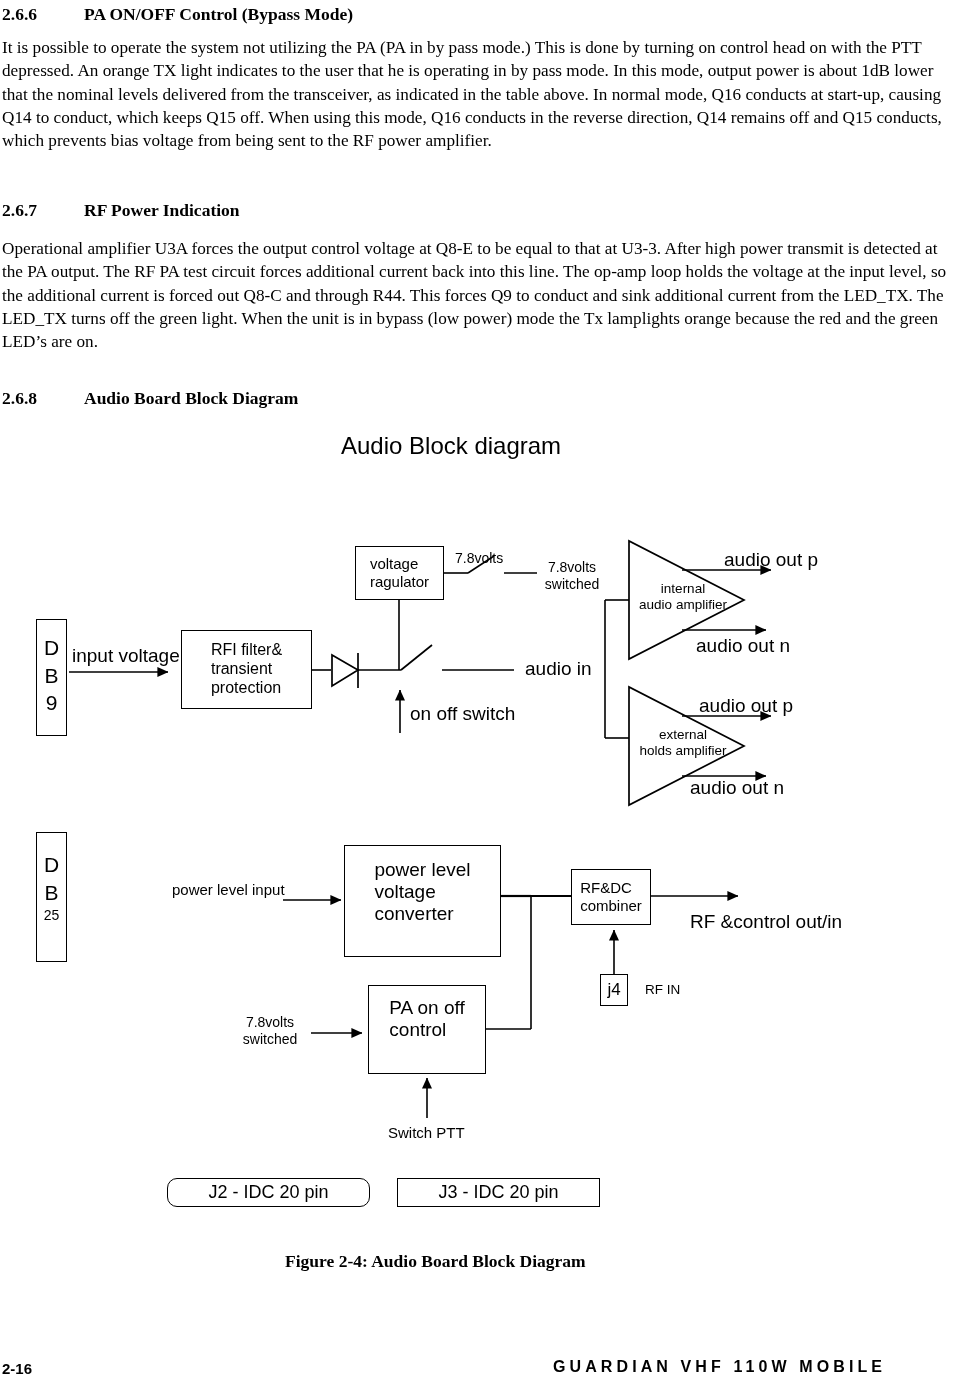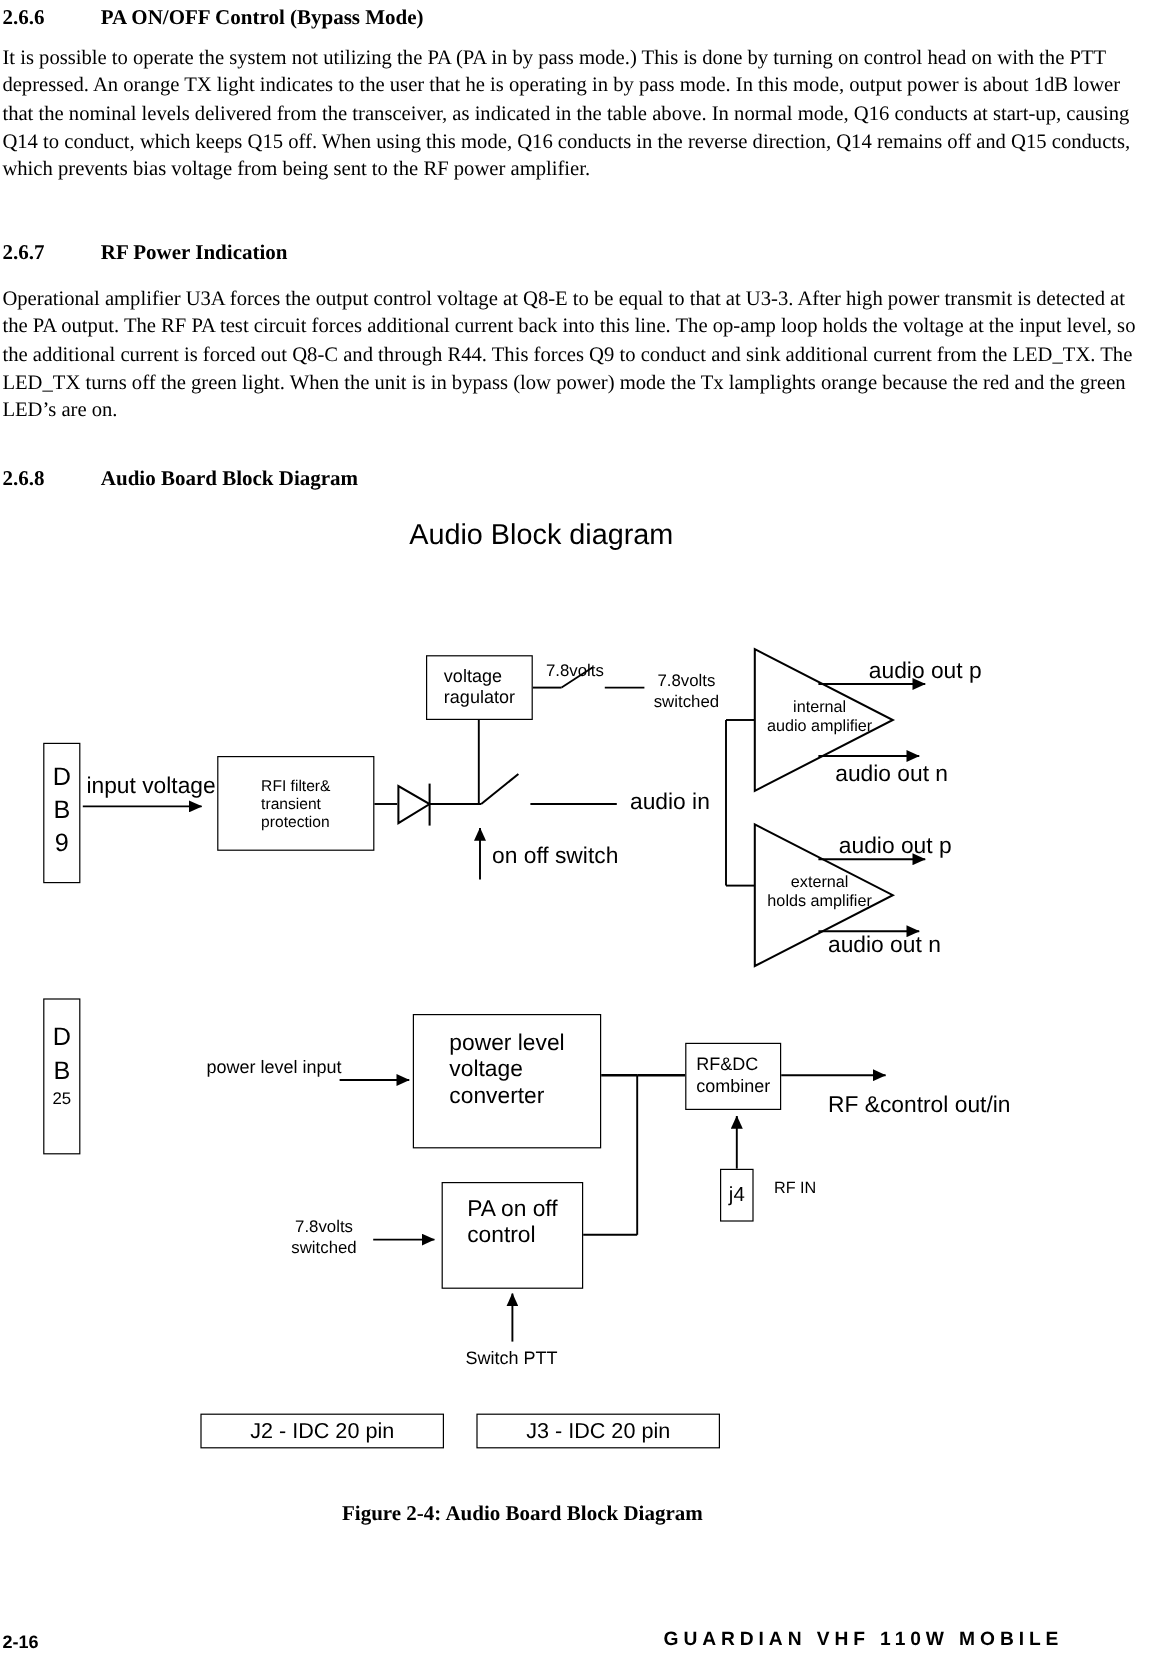--- a/index.html
+++ b/index.html
@@ -238,27 +238,27 @@
     <span class="c1">B</span>
     <span class="c1">9</span>
   </div>
 
   <div class="conn conn-db" style="left:36px; top:832px; width:31px; height:130px; padding-top:18px;">
     <span class="c1">D</span>
     <span class="c1">B</span>
     <span class="c3">25</span>
   </div>
 
-  <div class="conn" style="left:600px; top:974px; width:28px; height:44px; font-size:17px; display:flex; align-items:center; justify-content:center;">j4</div>
+  <div class="conn" style="left:600px; top:974px; width:28px; height:32px; font-size:17px; display:flex; align-items:center; justify-content:center;">j4</div>
   <div class="lbl" style="left:645px; top:982px; font-size:13.5px;">RF IN</div>
 
-  <div class="idcbox" style="left:167px; top:1178px; width:203px; height:29px;">J2 - IDC 20 pin</div>
+  <div class="idcbox" style="left:167px; top:1178px; width:203px; height:29px;border-radius:10px;">J2 - IDC 20 pin</div>
   <div class="idcbox" style="left:397px; top:1178px; width:203px; height:29px;">J3 - IDC 20 pin</div>
 
-  <div class="blk" style="left:181px; top:630px; width:131px; height:79px; font-size:13px; white-space:pre-line;">RFI filter&amp;
+  <div class="blk" style="left:181px; top:630px; width:131px; height:79px; font-size:16px; white-space:pre-line;">RFI filter&amp;
 transient
 protection</div>
 
   <div class="blk" style="left:355px; top:546px; width:89px; height:54px; font-size:15px; white-space:pre-line;">voltage
 ragulator</div>
 
   <div class="blk" style="left:344px; top:845px; width:157px; height:112px; font-size:19px; white-space:pre-line; align-items:flex-start; padding-top:13px;">power level
 voltage
 converter</div>
 

